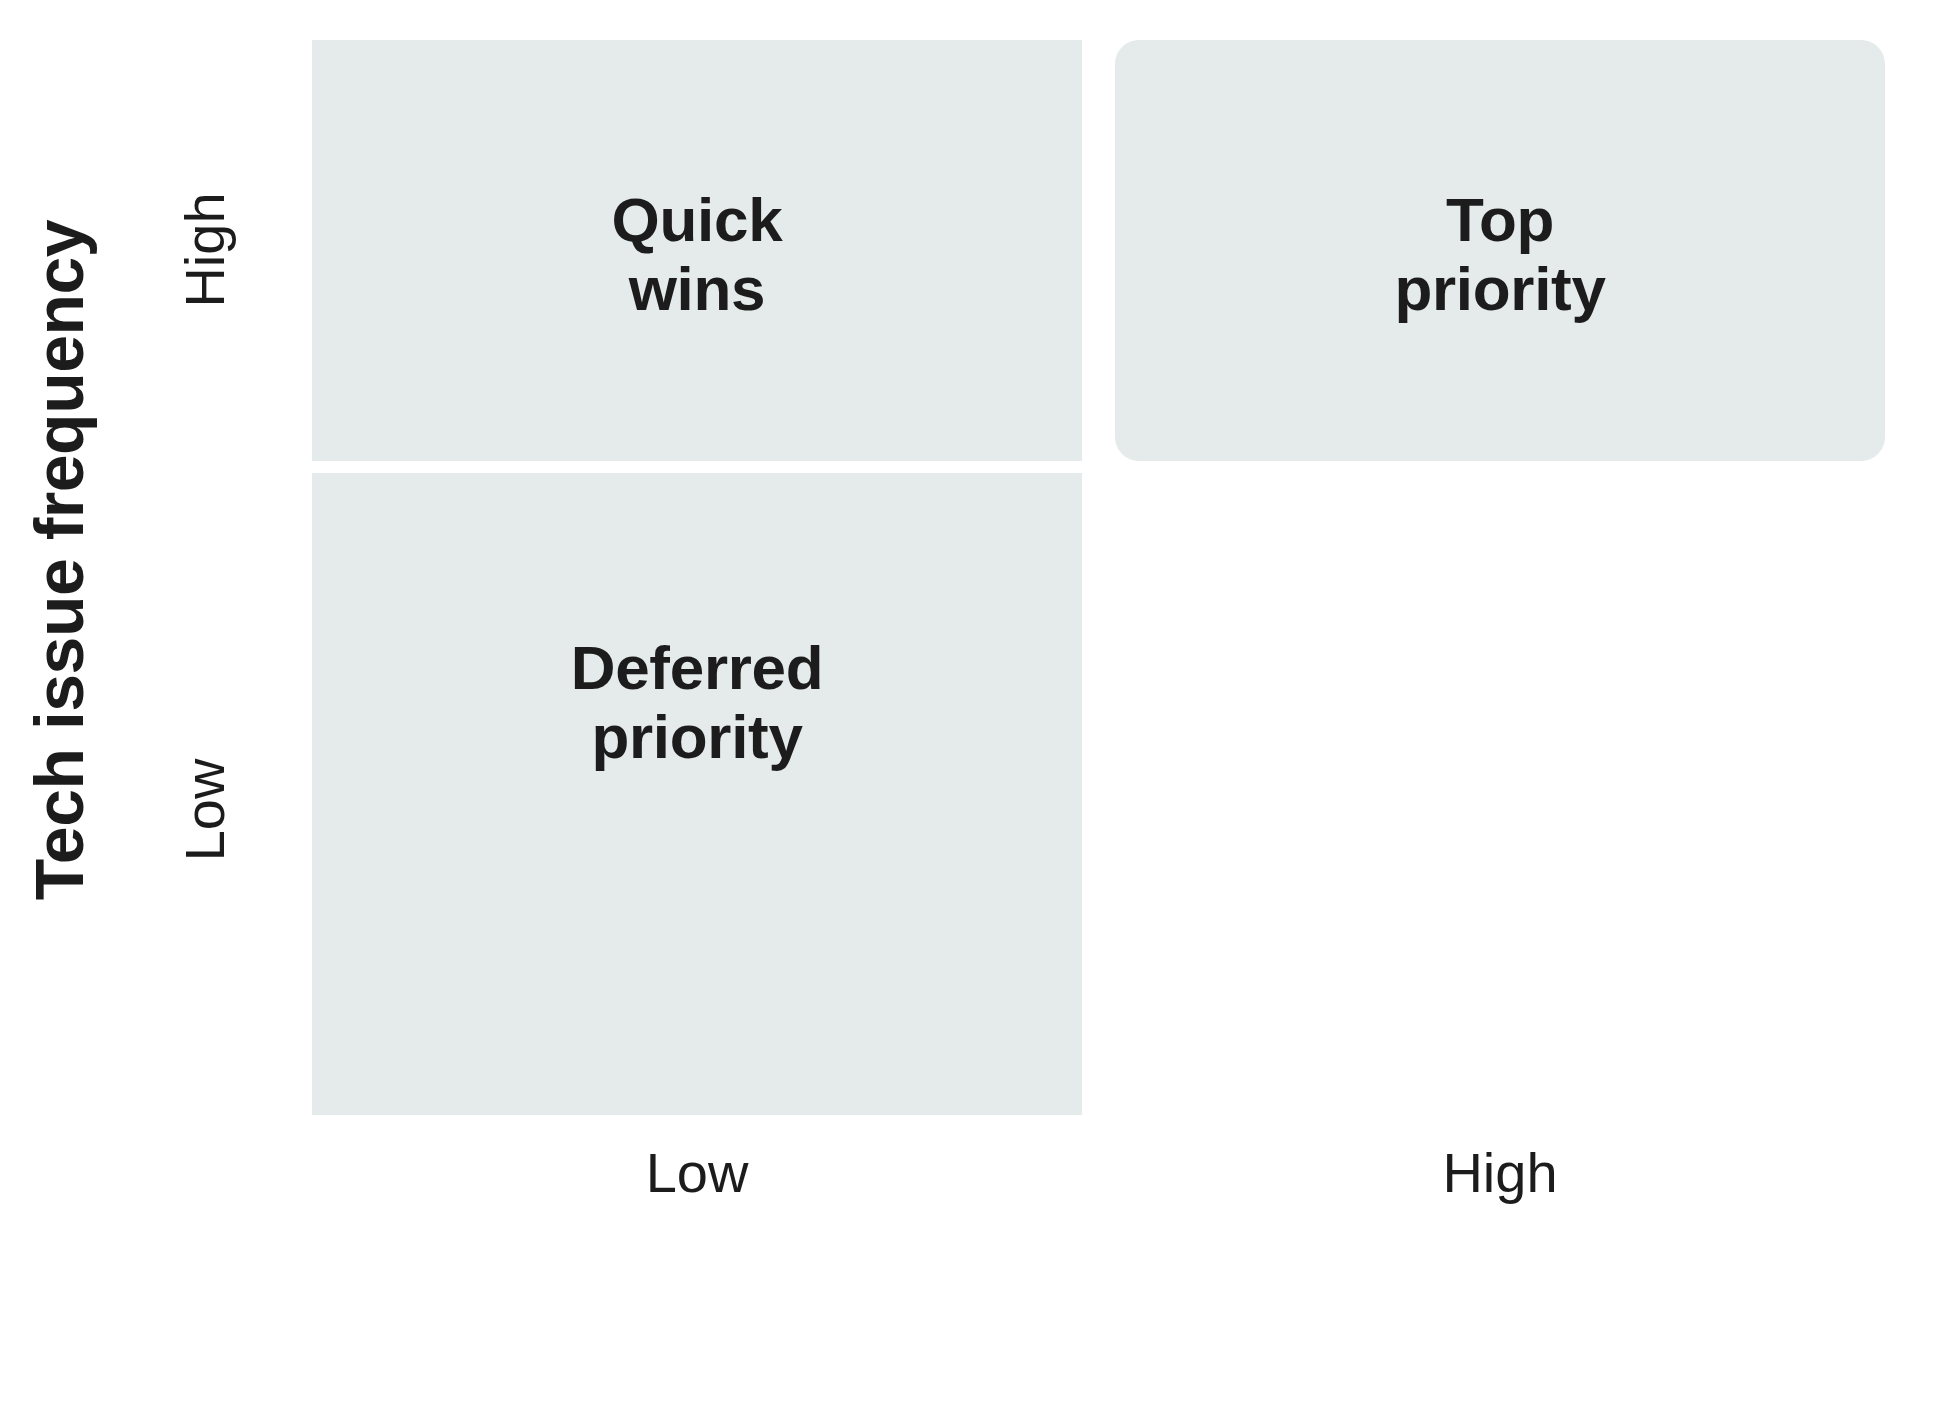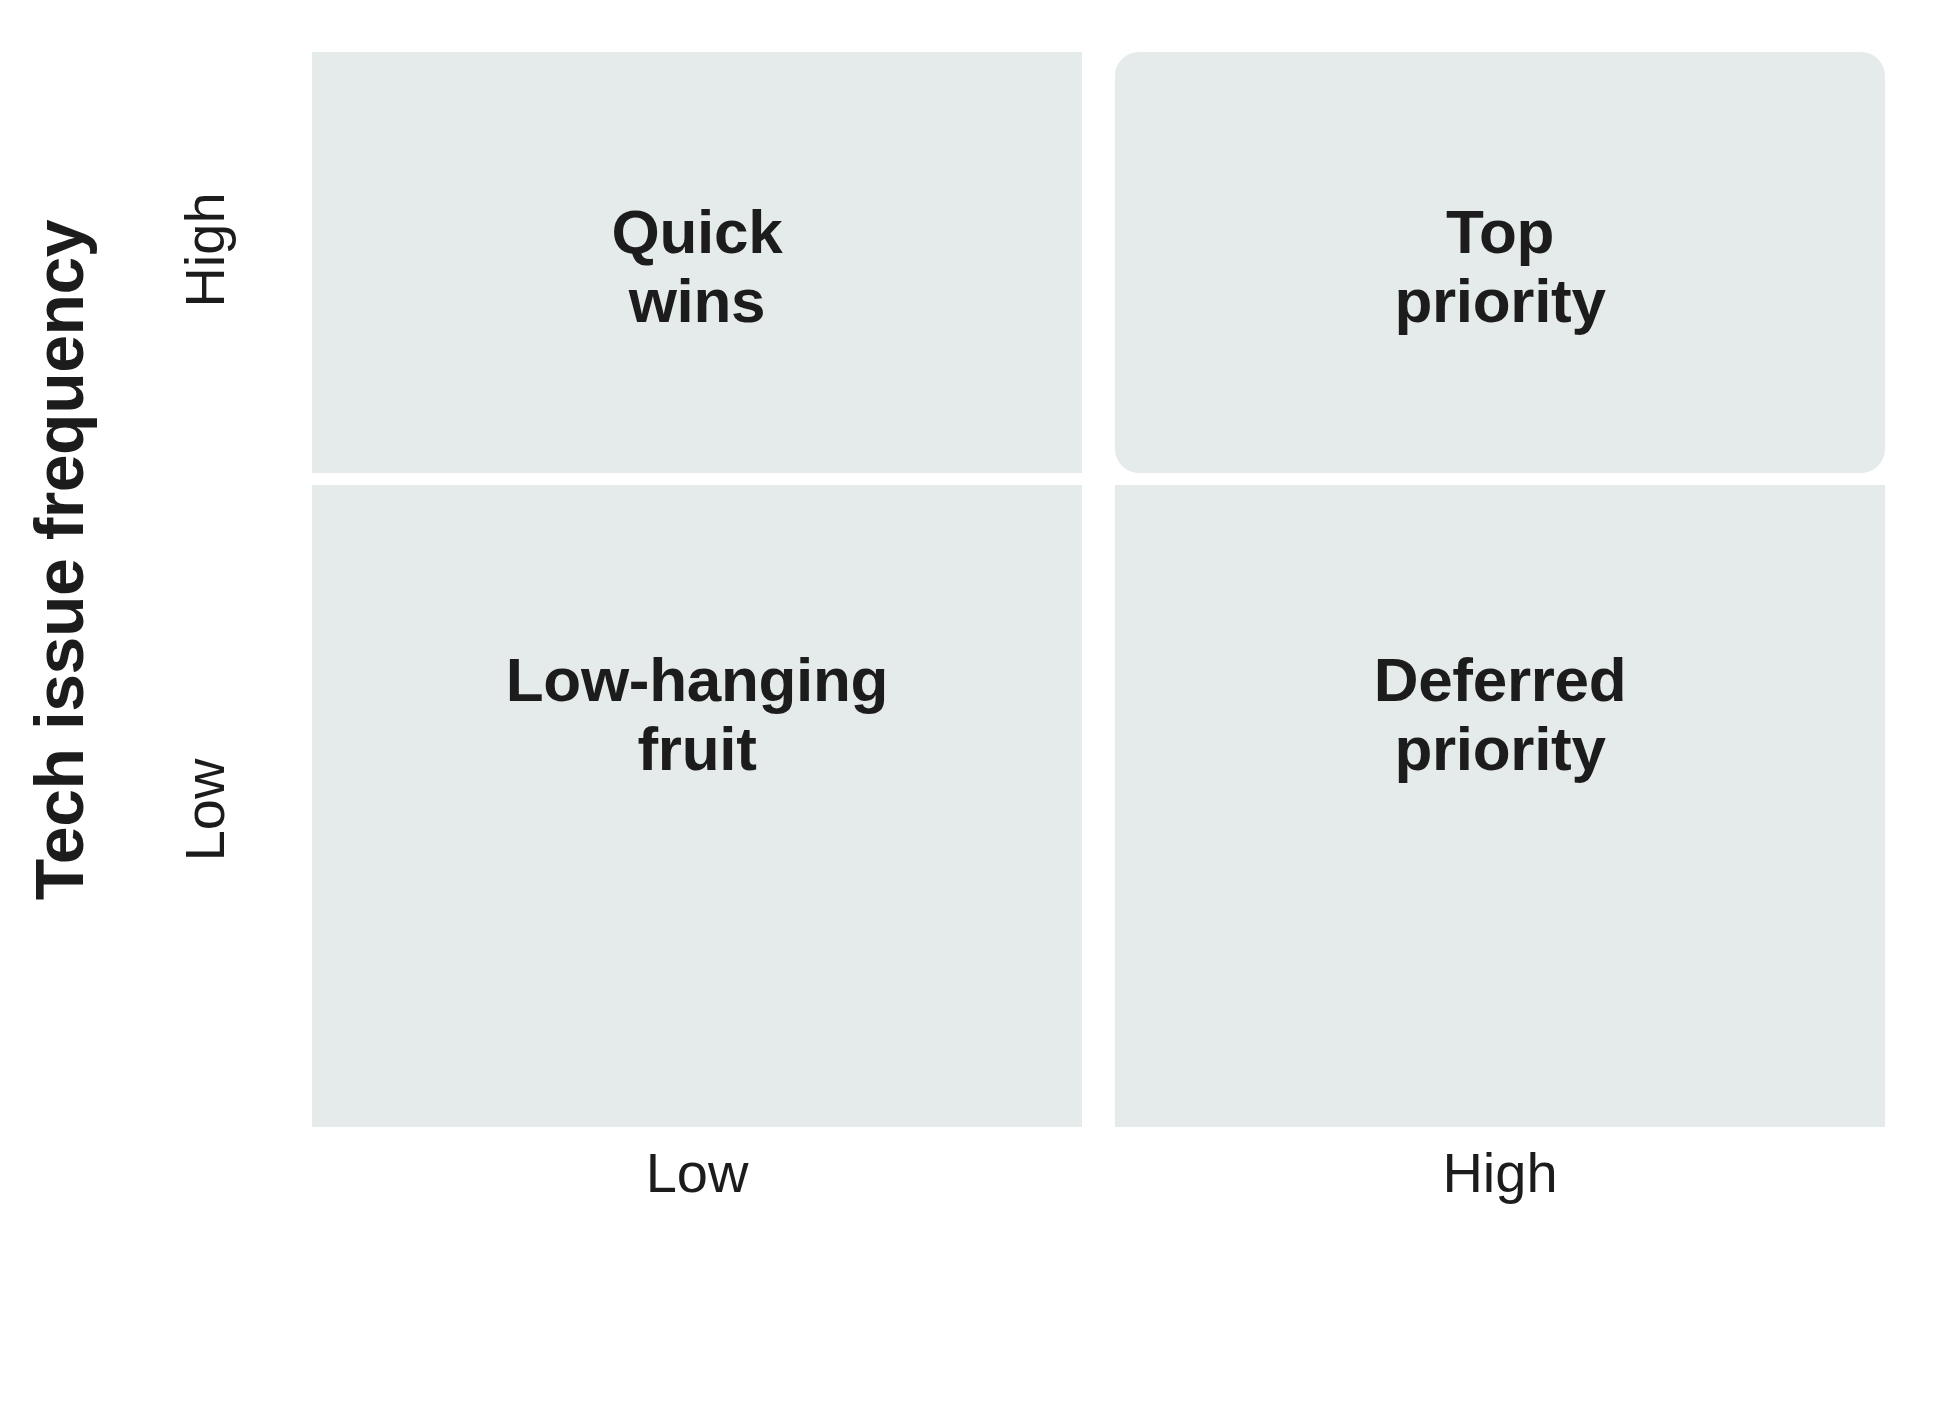--- a/index.html
+++ b/index.html
@@ -61,21 +61,21 @@
     color: #1c1c1c;
     line-height: 1;
   }
   #y-tick-high { top: 40px;  height: 420px; }
   #y-tick-low  { top: 600px; height: 420px; }
 
   
   #matrix-grid {
     position: absolute;
     left: 312px;
-    top: 52px;
+    top: 40px;
     width: 1573px;
     height: 1075px;
     display: grid;
     grid-template-columns: 770px 1fr;
     grid-template-rows: 421px 1fr;
     column-gap: 33px;
     row-gap: 12px;
   }
 
   .quadrant {
@@ -156,24 +156,20 @@
     <div class="quadrant" id="quadrant-quick-wins">
       <div class="quadrant-label">Quick
 wins</div>
     </div>
 
     <div class="quadrant" id="quadrant-top-priority">
       <div class="quadrant-label">Top
 priority</div>
     </div>
 
-    <div class="quadrant" id="quadrant-low-hanging-fruit">
-      <div class="quadrant-label">Low-hanging
-fruit</div>
-    </div>
 
     <div class="quadrant" id="quadrant-deferred-priority">
       <div class="quadrant-label">Deferred
 priority</div>
     </div>
 
   </div>
 
   <div class="x-tick" id="x-tick-low">Low</div>
   <div class="x-tick" id="x-tick-high">High</div>

